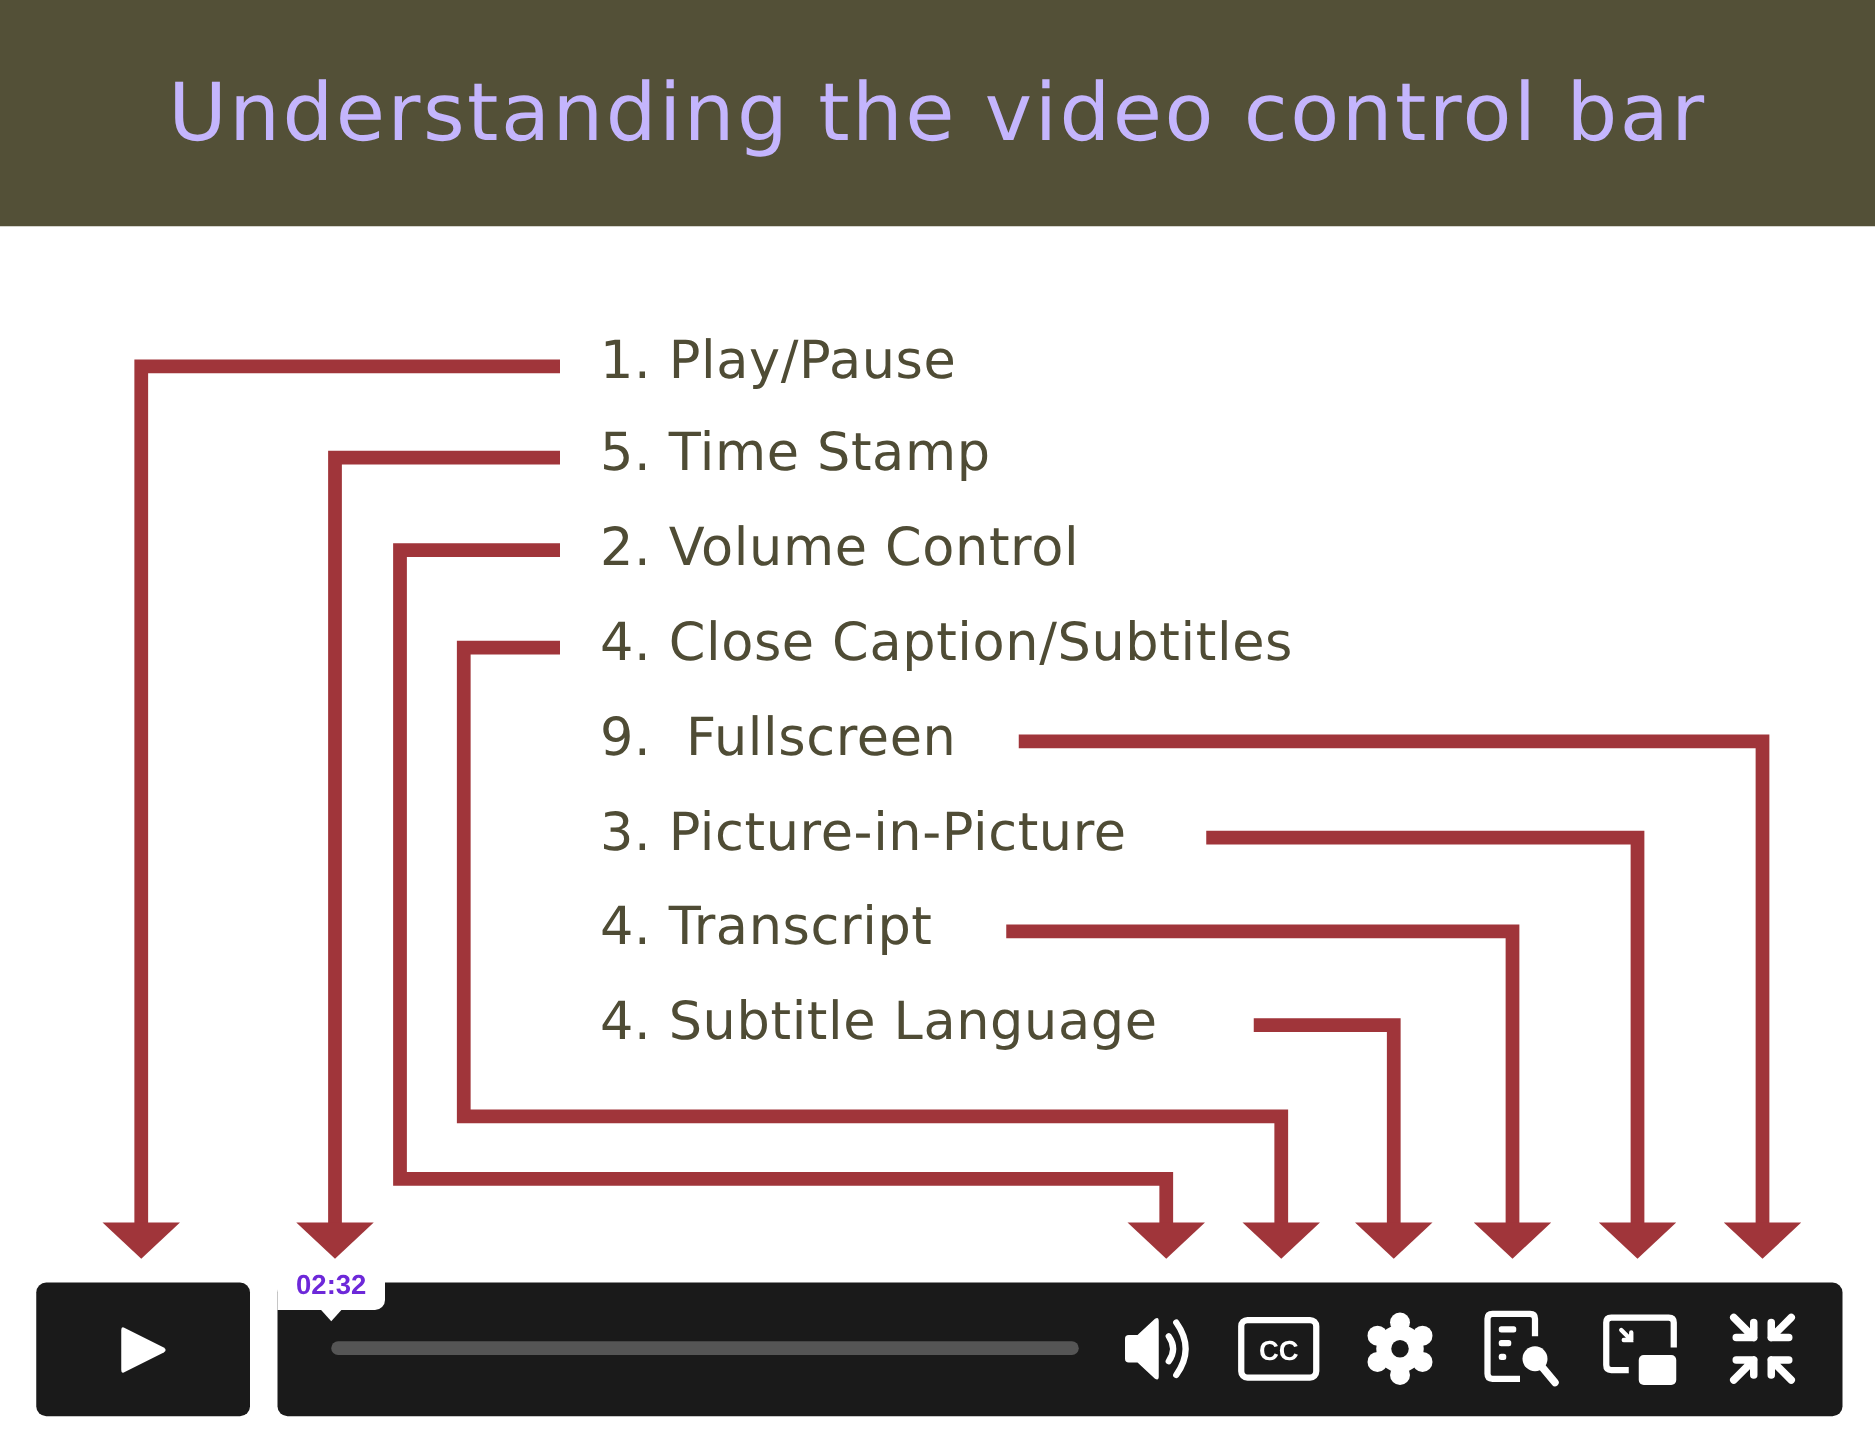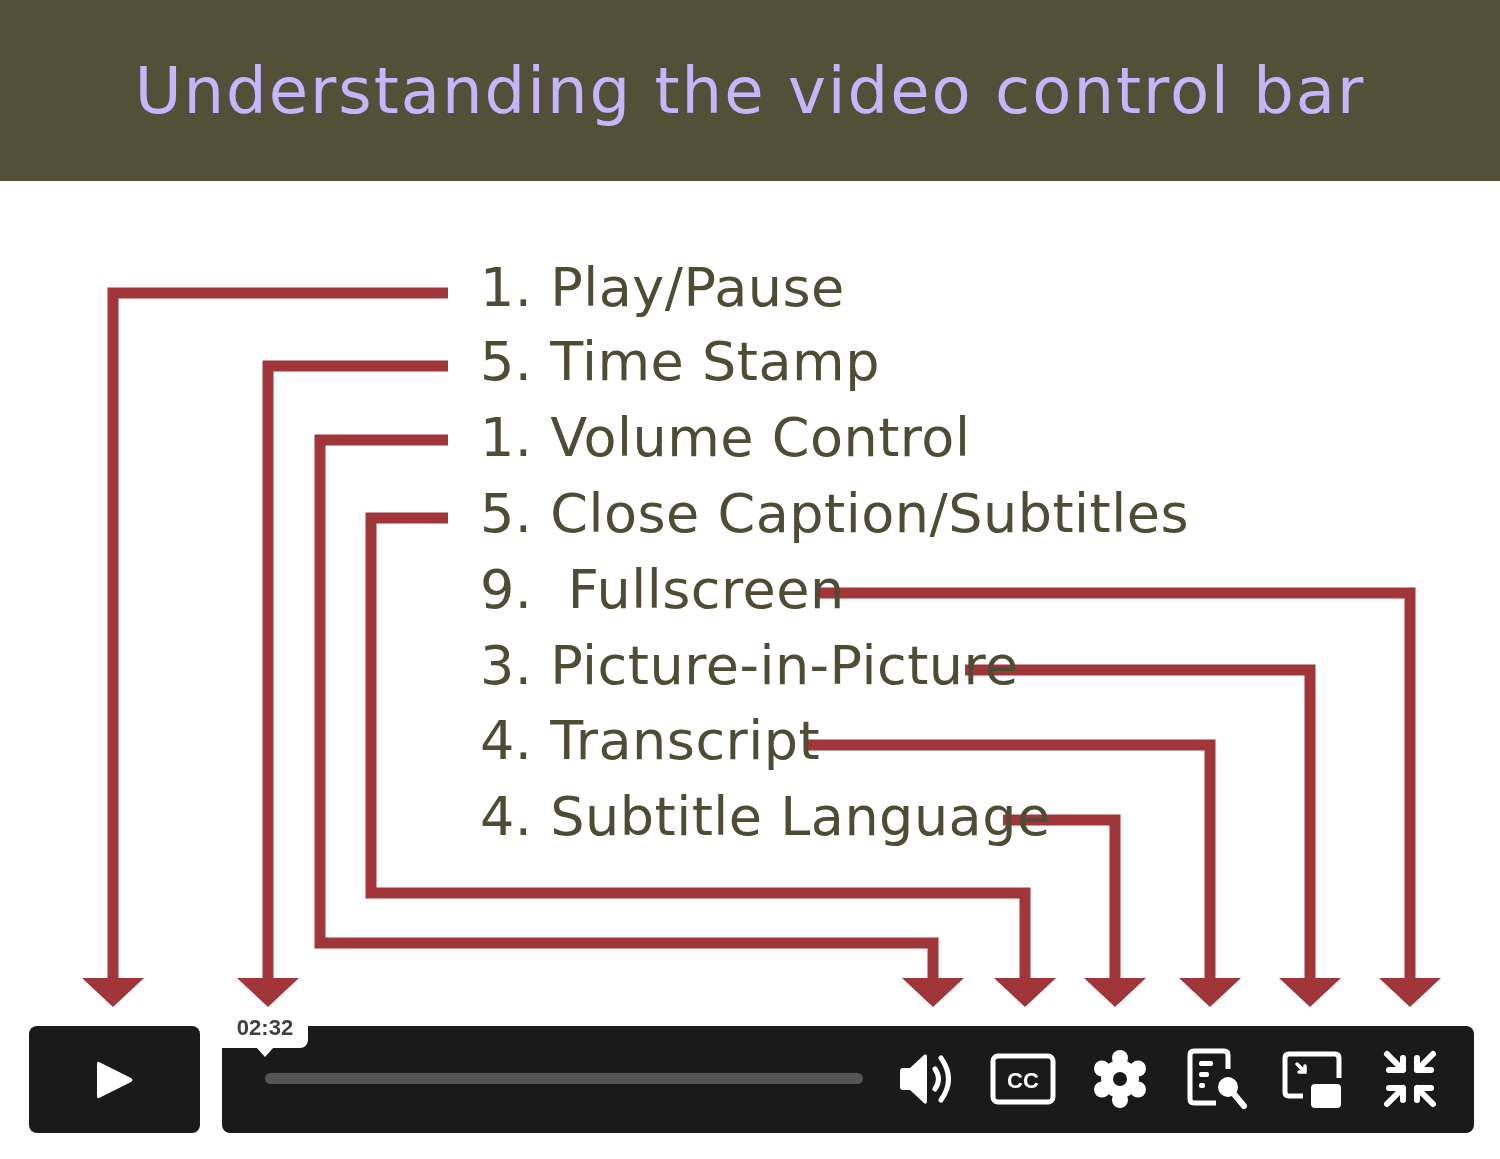--- a/index.html
+++ b/index.html
@@ -1,23 +1,23 @@
 <!DOCTYPE html>
 <html><head>
 <meta charset="utf-8">
 <style>
   html, body { margin:0; padding:0; }
   body { width:1500px; height:1159px; position:relative; background:#ffffff; overflow:hidden; font-family:"DejaVu Sans", sans-serif; }
   .header { position:absolute; left:0; top:0; width:1500px; height:181px; background:#535037; display:flex; align-items:center; justify-content:center; }
   .header h1 { margin:0; color:#c4b5fd; font-family:"DejaVu Sans", sans-serif; font-weight:normal; font-size:64px; letter-spacing:2px; }
   .connectors { position:absolute; left:0; top:0; width:1500px; height:1159px; }
-  .label { position:absolute; left:480px; color:#4f4c35; font-family:"DejaVu Sans", sans-serif; font-size:54px; line-height:48px; white-space:nowrap; letter-spacing:0.5px; }
+  .label { position:absolute; left:480px; color:#4f4c35; font-family:"DejaVu Sans", sans-serif; font-size:42px; line-height:48px; white-space:nowrap; letter-spacing:0.5px; }
   .play-box { position:absolute; left:29px; top:1026px; width:171px; height:107px; background:#1a1a1a; border-radius:8px; display:flex; align-items:center; justify-content:center; }
   .bar { position:absolute; left:222px; top:1026px; width:1252px; height:107px; background:#1a1a1a; border-radius:8px; }
-  .timestamp { position:absolute; left:222px; top:1008px; width:86px; height:40px; background:#ffffff; border-radius:0 0 8px 0; display:flex; align-items:center; justify-content:center; font-family:"Liberation Sans", sans-serif; font-weight:bold; font-size:22px; color:#404040; }
+  .timestamp { position:absolute; left:222px; top:1008px; width:86px; height:40px; background:#ffffff; border-radius:0 0 8px 0; display:flex; align-items:center; justify-content:center; font-family:"Liberation Sans", sans-serif; font-weight:bold; font-size:22px; color:#6d28d9; }
   .timestamp-tail { position:absolute; left:256px; top:1047px; width:0; height:0; border-left:9px solid transparent; border-right:9px solid transparent; border-top:10px solid #ffffff; }
   .progress { position:absolute; left:265px; top:1073px; width:598px; height:11px; border-radius:6px; background:#555555; }
   .ctrl { position:absolute; top:1046px; width:66px; height:66px; display:flex; align-items:center; justify-content:center; }
 </style>
 </head>
 <body>
 
 <div class="header">
   <h1>Understanding the video control bar</h1>
 </div>
@@ -40,22 +40,22 @@
     <polygon points="994,978 1056,978 1025,1007"></polygon>
     <polygon points="1084,978 1146,978 1115,1007"></polygon>
     <polygon points="1179,978 1241,978 1210,1007"></polygon>
     <polygon points="1279,978 1341,978 1310,1007"></polygon>
     <polygon points="1379,978 1441,978 1410,1007"></polygon>
   </g>
 </svg>
 
 <div class="label" style="top:264px">1. Play/Pause</div>
 <div class="label" style="top:338px">5. Time Stamp</div>
-<div class="label" style="top:414px">1. Volume Control</div>
-<div class="label" style="top:490px">5. Close Caption/Subtitles</div>
+<div class="label" style="top:414px">2. Volume Control</div>
+<div class="label" style="top:490px">4. Close Caption/Subtitles</div>
 <div class="label" style="top:566px; white-space:pre">9.  Fullscreen</div>
 <div class="label" style="top:642px">3. Picture-in-Picture</div>
 <div class="label" style="top:717px">4. Transcript</div>
 <div class="label" style="top:793px">4. Subtitle Language</div>
 
 <div class="play-box">
   <svg width="44" height="44" viewBox="0 0 44 44">
     <path d="M6 4 Q4 3 4 6 L4 38 Q4 41 6 40 L38 24 Q41 22 38 20 Z" fill="#ffffff"></path>
   </svg>
 </div>

